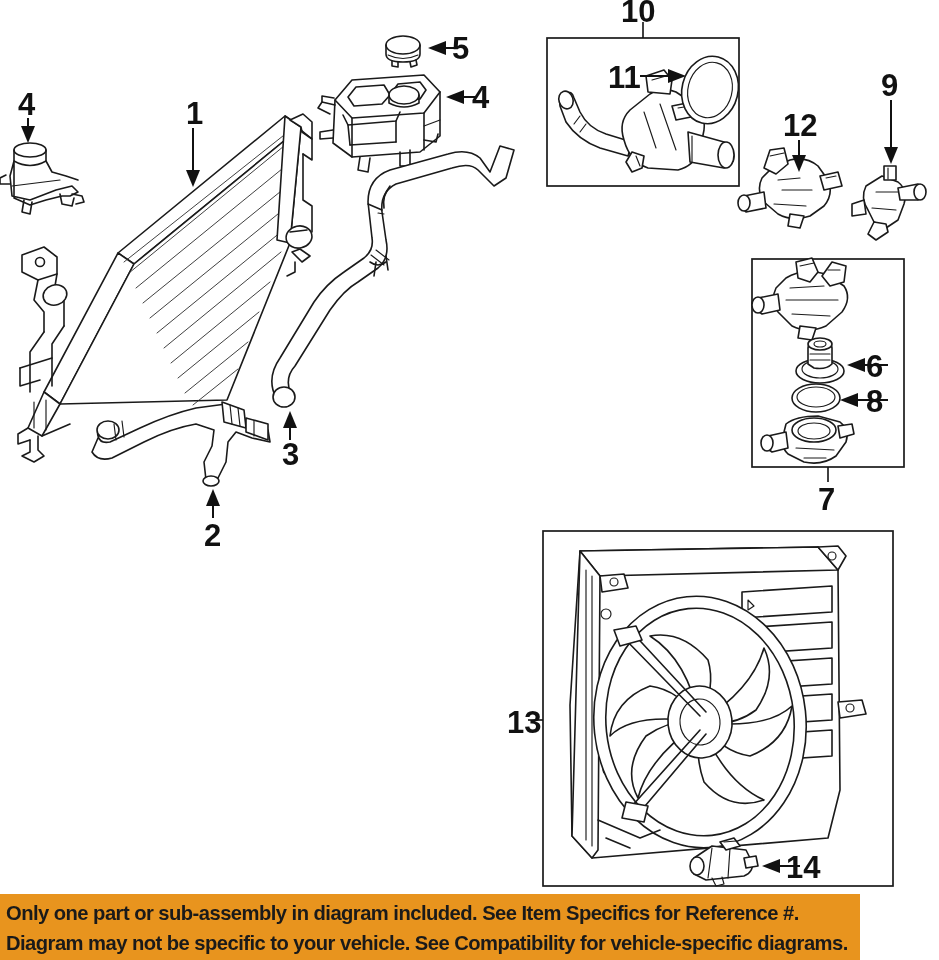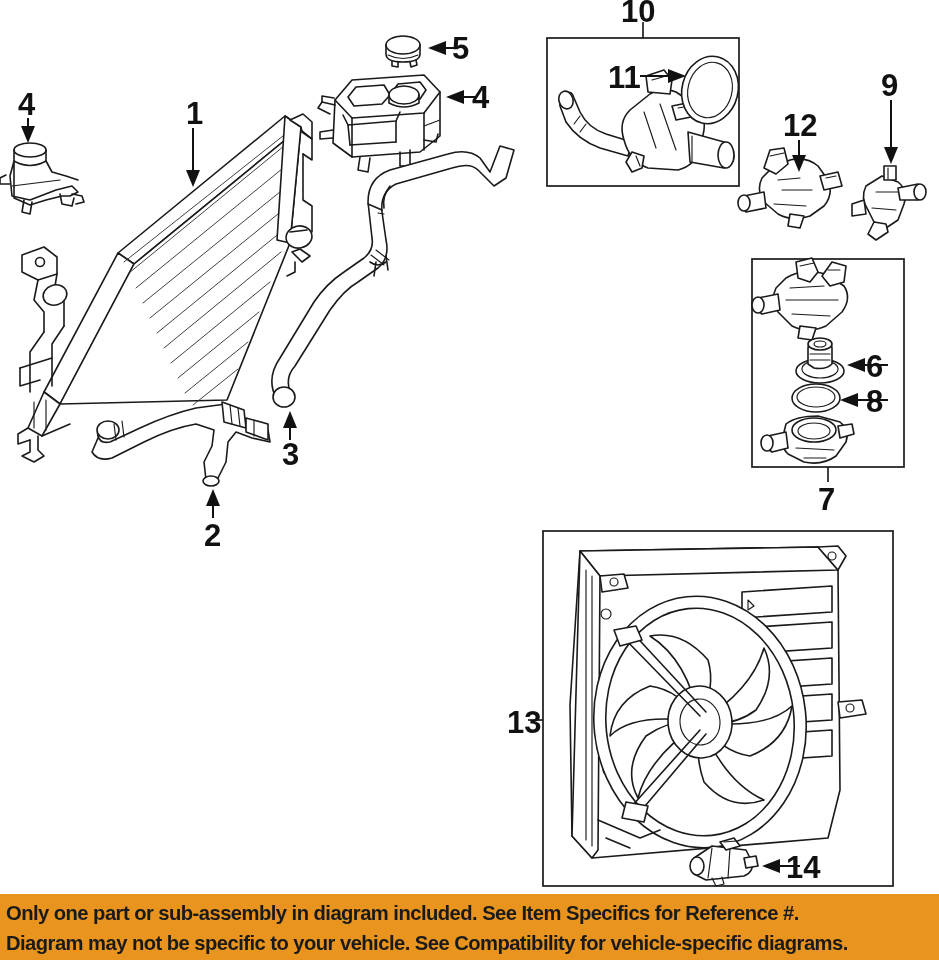--- a/index.html
+++ b/index.html
@@ -22,21 +22,21 @@
     left: 0;
     top: 0;
     width: 939px;
     height: 894px;
     display: block;
   }
   .banner {
     position: absolute;
     left: 0;
     top: 894px;
-    width: 939px;
+    width: 860px;
     height: 66px;
     background: #e8941e;
     box-sizing: border-box;
     padding: 4px 6px 0 6px;
   }
   .banner-line {
     display: block;
     color: #1a1a1a;
     font-family: "Liberation Sans", sans-serif;
     font-weight: bold;

